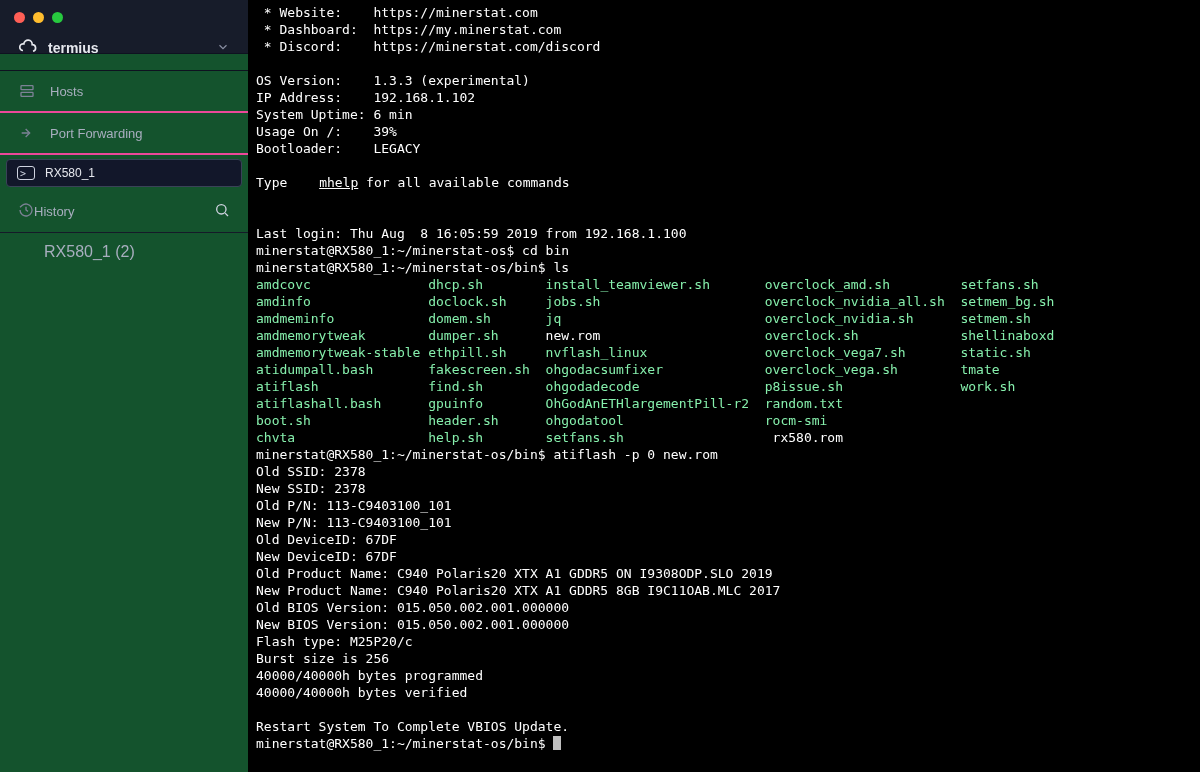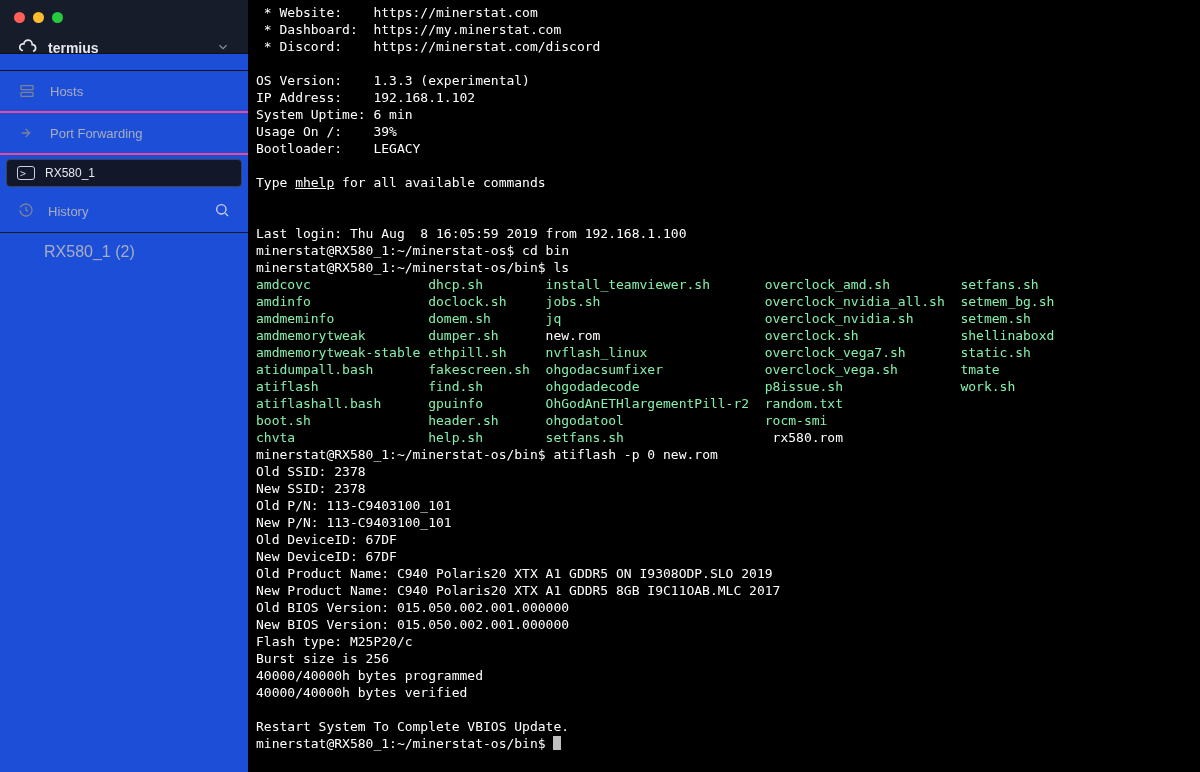--- a/index.html
+++ b/index.html
@@ -7,21 +7,21 @@
     width: 1200px; height: 772px;
     background: #000;
     font-family: ui-monospace, "SF Mono", Menlo, Consolas, monospace;
     font-size: 13px;
     overflow: hidden;
     display: flex;
   }
   
   .sidebar {
     width: 248px; height: 100%;
-    background: #1d4ed8;
+    background: #14532d;
     color: #a8aebf;
     display: flex; flex-direction: column;
     font-family: -apple-system, BlinkMacSystemFont, "Segoe UI", sans-serif;
     font-size: 13px;
   }
   .titlebar {
     height: 54px;
     background: #171c2a;
     display: flex; align-items: center;
     padding: 0 14px;
@@ -48,41 +48,41 @@
     display:flex; align-items:center; gap:10px;
     padding: 6px 10px; margin:4px 6px;
     border:1px solid #3a4258; border-radius:4px;
     background:#12172a; color:#e6e8ee; font-size:12px;
   }
   .tab-row .termicon {
     width:18px;height:14px;border:1px solid #cfd3e0;border-radius:3px;
     display:flex;align-items:center;justify-content:center;font-size:10px;color:#cfd3e0;font-family:ui-monospace,Menlo,monospace;
   }
   .history-row {
-    display:flex; align-items:center; gap:14px;
+    display:flex; align-items:center; 
     padding:0 18px; height:42px; border-bottom:1px solid #151a28;
   }
   .history-row .label{ flex:1; }
   .history-item {
     padding: 10px 18px 10px 44px; font-size:16px; color:#a8aebf;
   }
 
   
   .terminal {
     flex:1;
     background:#000;
     color:#fff;
     padding: 4px 8px 4px 8px;
     white-space: pre;
     line-height: 17px;
     font-size: 13px;
     overflow:hidden;
   }
   .g { color:#86efac; }
-  .u { text-decoration: underline; }
+  .u { text-decoration: underline; margin-left: 24px; }
   .cursor {
     display:inline-block; width:8px; height:14px;
     background:#bfbfbf; vertical-align:-2px;
   }
 </style>
 </head>
 <body>
 
 <div class="sidebar">
 

